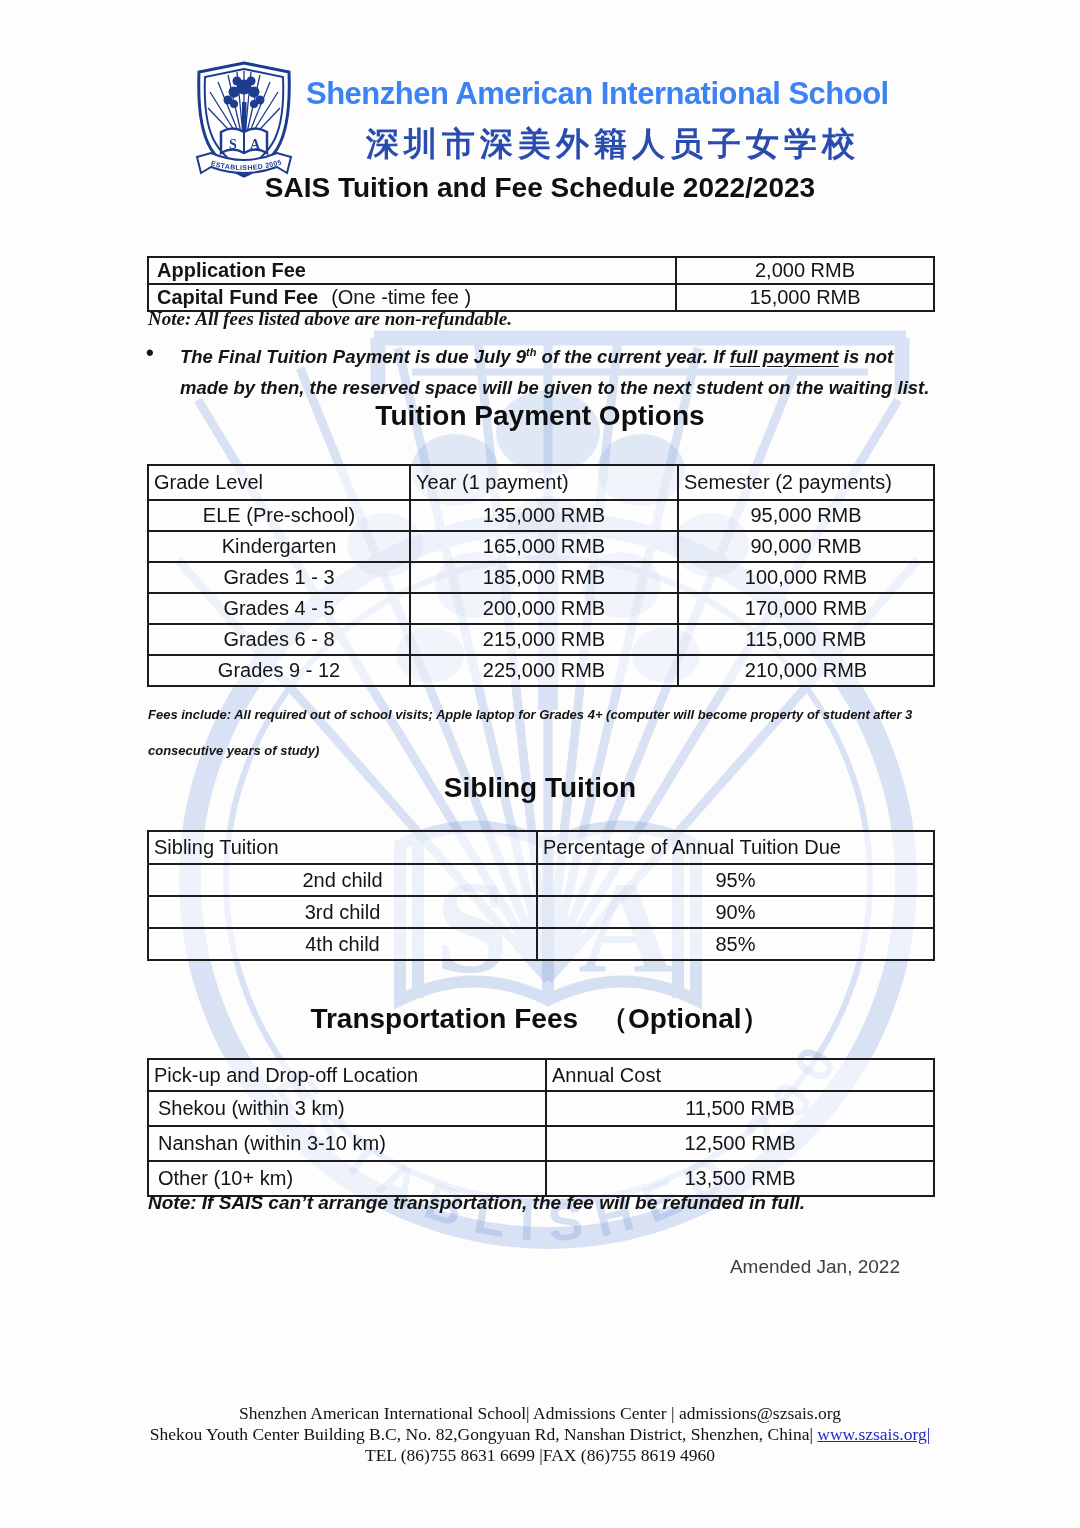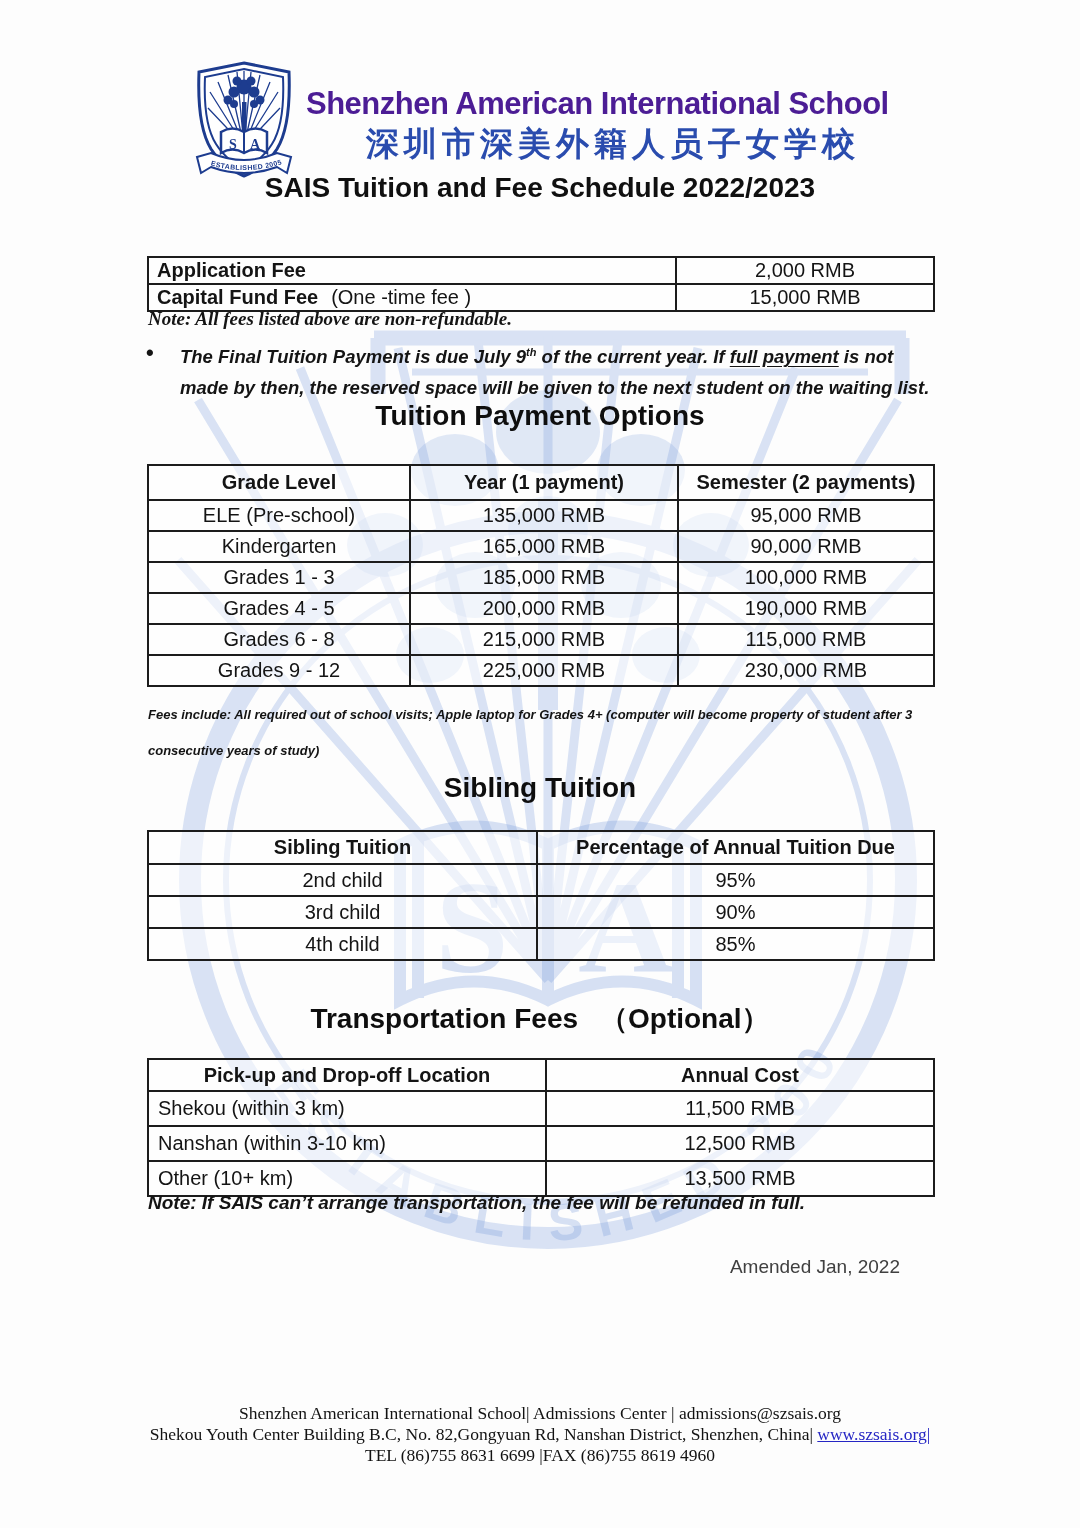--- a/index.html
+++ b/index.html
@@ -6,32 +6,32 @@
   .page {
     position:relative; width:1080px; height:1528px; margin:0 auto;
     background:#fdfdfd; overflow:hidden;
     font-family:"Liberation Sans", sans-serif; color:#141414;
   }
   .wm { position:absolute; inset:0; z-index:0; pointer-events:none; }
   .content { position:absolute; inset:0; z-index:1; }
 
   
   .logo { position:absolute; left:188px; top:60px; width:112px; height:126px; }
-  .school-en { position:absolute; left:306px; top:86px; font-size:31px; font-weight:bold;
-               color:#4c1d95; letter-spacing:-0.5px; white-space:nowrap; }
+  .school-en { position:absolute; left:306px; top:76px; font-size:31px; font-weight:bold;
+               color:#3b82f6; letter-spacing:-0.5px; white-space:nowrap; }
   .school-zh { position:absolute; left:366px; top:122px; font-size:33px; font-weight:bold;
                color:#2a4cae; letter-spacing:5px; white-space:nowrap; }
   .doc-title { position:absolute; left:0; top:172px; width:1080px; text-align:center;
                font-size:28px; font-weight:bold; color:#101010; }
 
   
   table.doc { position:absolute; border-collapse:collapse; table-layout:fixed; }
   table.doc td, table.doc th { border:2px solid #1c1c1c; font-size:20px; padding:0 5px;
                background:rgba(255,255,255,0.55); }
-  table.doc th { font-weight:bold; text-align:center;margin-top:44px; }
+  table.doc th { font-weight:normal; text-align:left;margin-top:44px; }
   .cell-c { text-align:center; font-weight:normal; }
   .cell-l { text-align:left; font-weight:normal;margin-left:24px; }
 
   
   #fees-table { left:147px; top:256px; width:786px; }
   #fees-table td { height:25px; }
   #fees-table .flabel { font-weight:bold; padding-left:8px; }
   #fees-table .fsub { font-weight:normal; margin-left:13px; }
 
   .note-line { position:absolute; font-style:italic; font-weight:bold; font-size:19px; }
@@ -211,31 +211,31 @@
         <td>90,000 RMB</td>
       </tr>
       <tr>
         <td>Grades 1 - 3</td>
         <td>185,000 RMB</td>
         <td>100,000 RMB</td>
       </tr>
       <tr>
         <td>Grades 4 - 5</td>
         <td>200,000 RMB</td>
-        <td>190,000 RMB</td>
+        <td>170,000 RMB</td>
       </tr>
       <tr>
         <td>Grades 6 - 8</td>
         <td>215,000 RMB</td>
         <td>115,000 RMB</td>
       </tr>
       <tr>
         <td>Grades 9 - 12</td>
         <td>225,000 RMB</td>
-        <td>230,000 RMB</td>
+        <td>210,000 RMB</td>
       </tr>
     </tbody>
       </table>
 
     <div class="fees-include">Fees include: All required out of school visits; Apple laptop for Grades 4+ (computer will become property of student after 3 consecutive years of study)</div>
 
     <div class="h2" id="h2-sibling">Sibling Tuition</div>
 
     <table class="doc" id="sibling-table">
       <colgroup>

